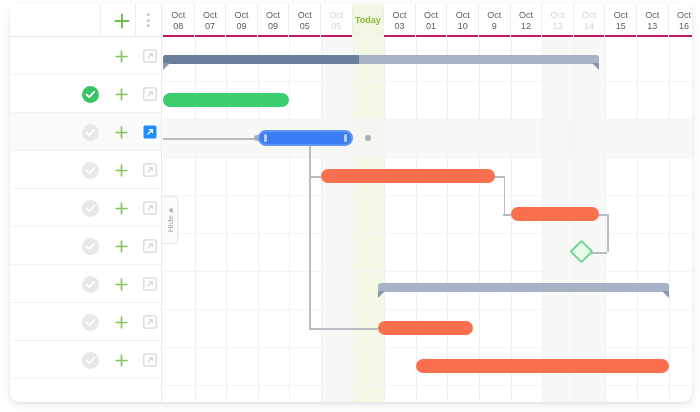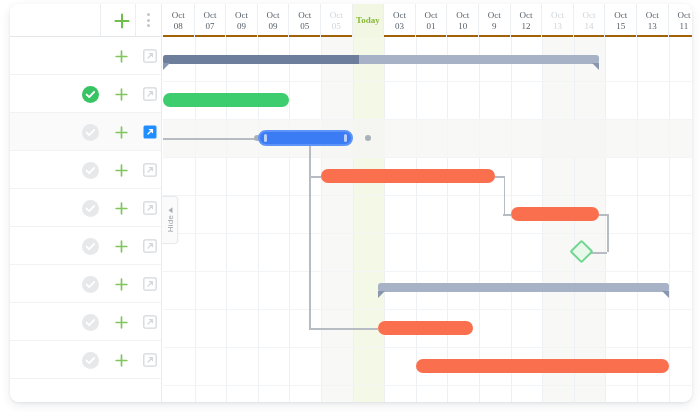--- a/index.html
+++ b/index.html
@@ -144,23 +144,22 @@
     position: absolute;
     left: 153px; top: 0;
     right: 0; bottom: 0;
     background: #ffffff;
     overflow: hidden;
   }
 
   .tl-header {
     position: relative;
     height: 33px;
-    border-bottom: 2px solid #a16207;
-    background: #ffffff;
-    font-family: Liberation Serif, serif;
+    border-bottom: 2px solid #be185d;
+    background: #ffffff;
   }
 
   .day-cell {
     position: absolute;
     top: 0;
     height: 33px;
     border-right: 1px solid #eceff1;
     display: flex;
     flex-direction: column;
     align-items: center;
@@ -522,21 +521,21 @@
           <div class="day-cell" style="left: 442.4px; width: 31.6px;">
             <span class="d-mon">Oct</span>
             <span class="d-num">15</span>
           </div>
           <div class="day-cell" style="left: 474px; width: 31.6px;">
             <span class="d-mon">Oct</span>
             <span class="d-num">13</span>
           </div>
           <div class="day-cell" style="left: 505.6px; width: 31.6px;">
             <span class="d-mon">Oct</span>
-            <span class="d-num">11</span>
+            <span class="d-num">16</span>
           </div>
         </div>
       <div class="tl-body" id="tl-body">
           <div class="col-shade" style="left: 158px; width: 31.6px;"></div>
           <div class="col-shade today-shade" style="left: 189.6px; width: 31.6px;"></div>
           <div class="col-shade" style="left: 379.2px; width: 31.6px;"></div>
           <div class="col-shade" style="left: 410.8px; width: 31.6px;"></div>
           <div class="col-line" style="left: 31.6px;"></div>
           <div class="col-line" style="left: 63.2px;"></div>
           <div class="col-line" style="left: 94.8px;"></div>

